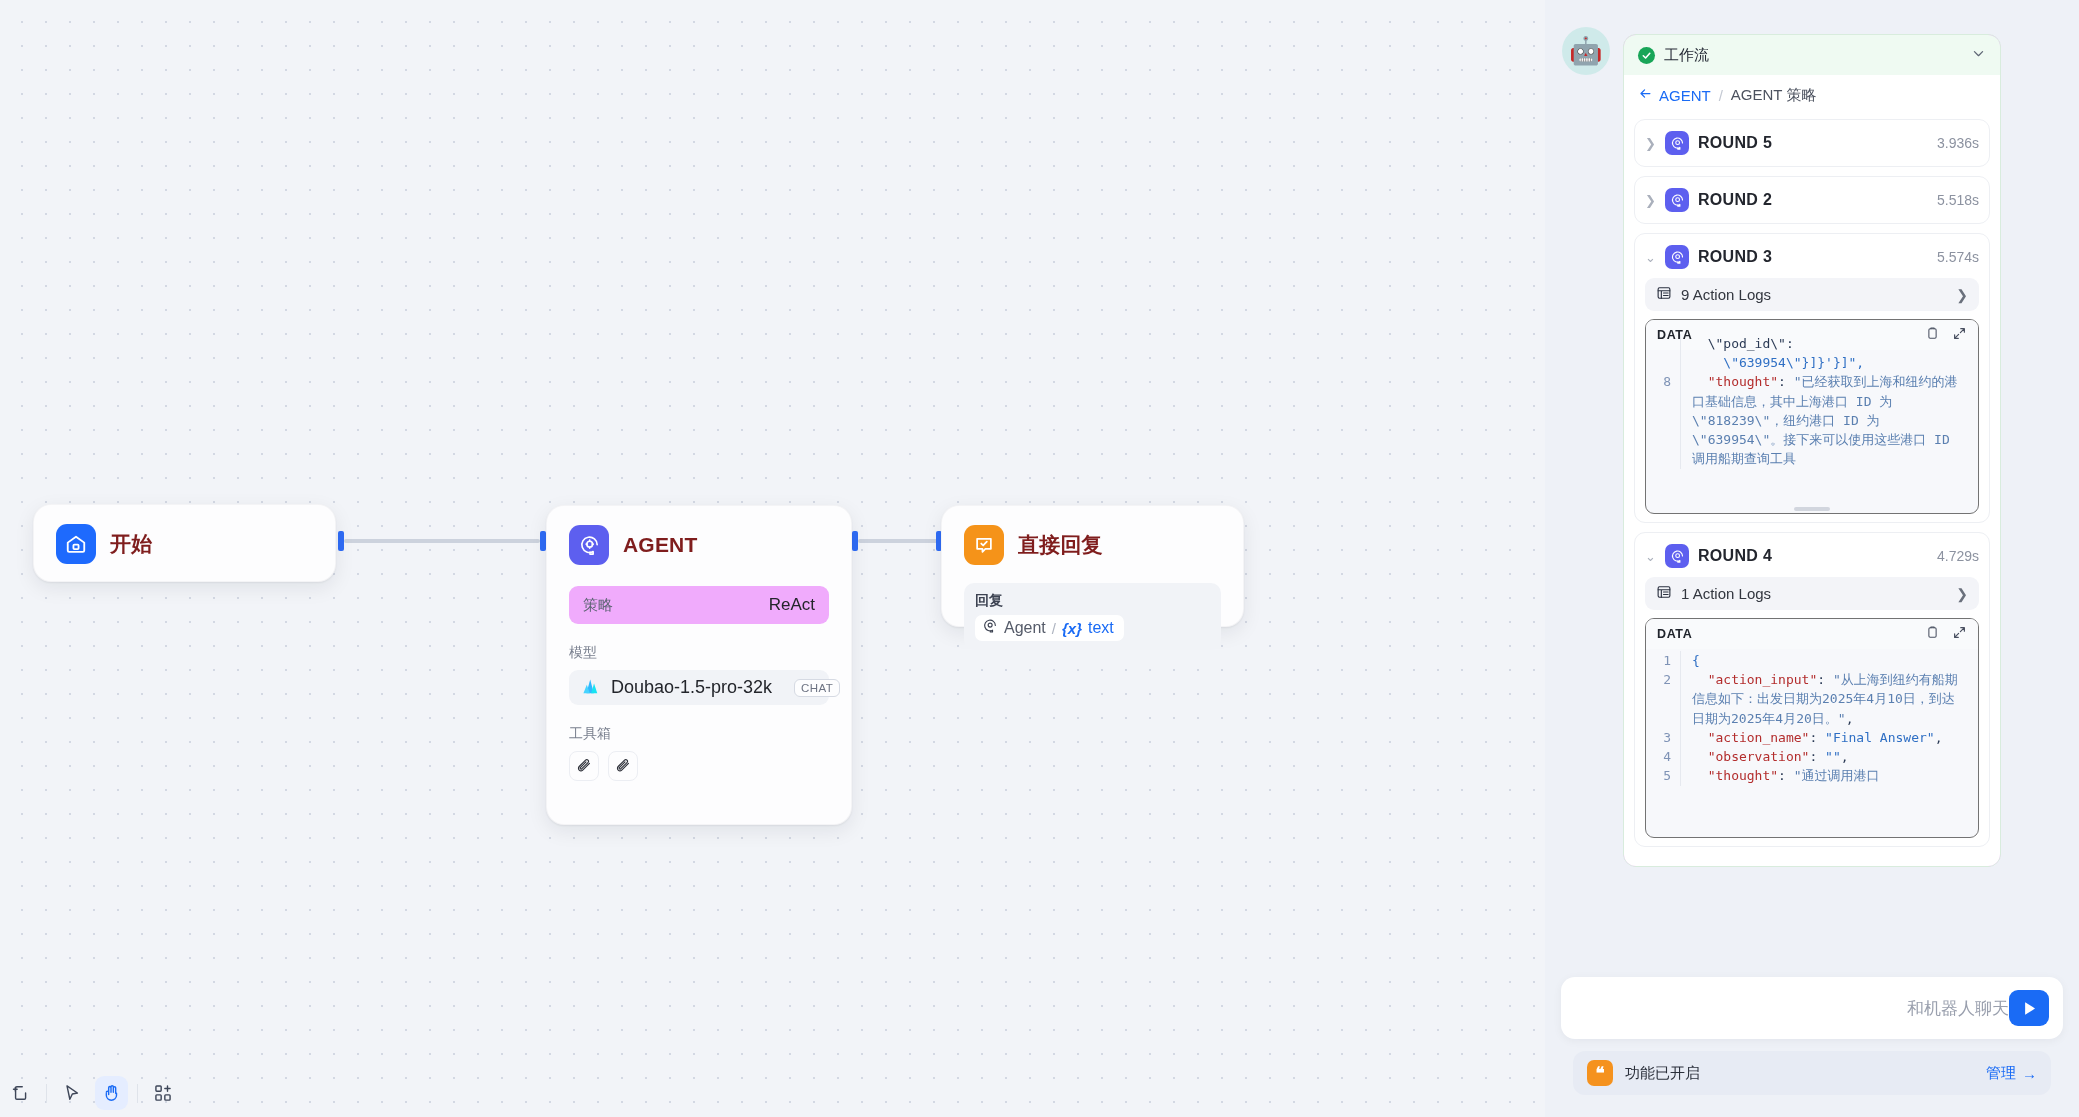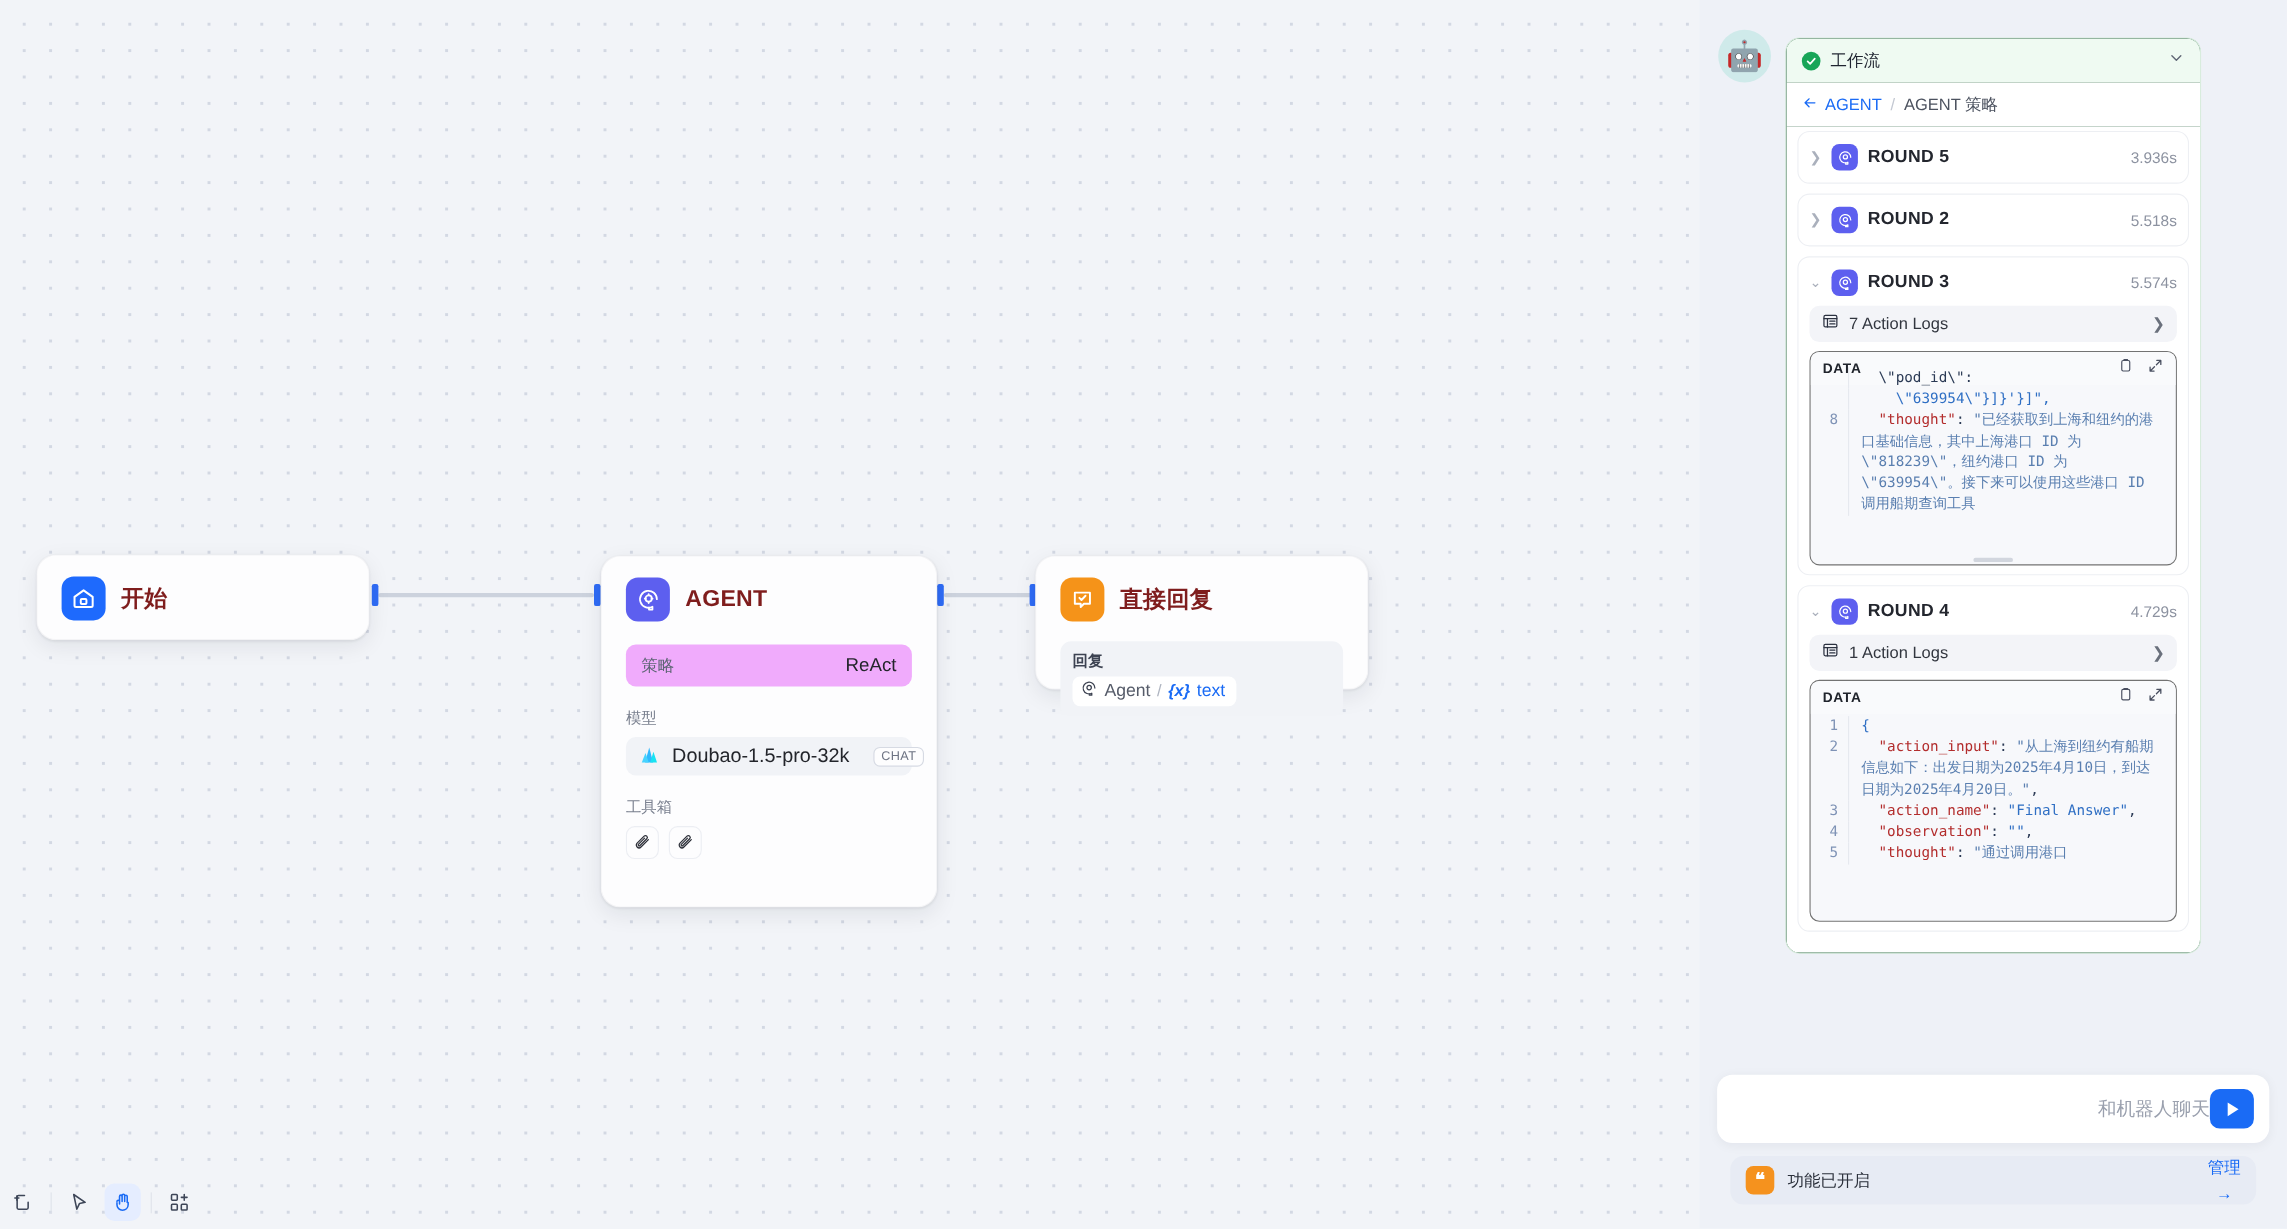--- a/index.html
+++ b/index.html
@@ -106,21 +106,21 @@
     background: #eef1f7; padding: 16px 18px 0 18px;
   }
   .avatar {
     position: absolute; left: 17px; top: 27px;
     width: 48px; height: 48px; border-radius: 50%;
     background: #cfeaea; display: flex; align-items: center; justify-content: center;
     font-size: 27px; line-height: 1;
   }
   .wf-card {
     position: absolute; left: 78px; top: 34px; width: 378px;
-    background: #14532d; border: 1px solid #d8ecdd; border-radius: 13px; overflow: hidden;
+    background: #f0abfc; border: 1px solid #d8ecdd; border-radius: 13px; overflow: hidden;
   }
   .wf-head {
     background: #effaf2; height: 40px; display: flex; align-items: center;
     padding: 0 14px; gap: 9px;
   }
   .wf-head .t { font-size: 15px; color: #1f2430; flex: 1; }
   .check {
     width: 17px; height: 17px; border-radius: 50%; background: #18a558;
     display: flex; align-items: center; justify-content: center; flex: 0 0 auto;
   }
@@ -203,21 +203,21 @@
     position: absolute; left: 28px; bottom: 22px; width: 478px; height: 44px;
     background: #e7ebf4; border-radius: 12px; display: flex; align-items: center;
     padding: 0 14px; gap: 12px;
   }
   .feature-bar .q {
     width: 26px; height: 26px; border-radius: 7px; background: #f5921e;
     color: #fff; display: flex; align-items: center; justify-content: center;
     font-size: 17px; font-weight: 700; line-height: 1; font-family: "DejaVu Serif", serif;
   }
   .feature-bar .ft { flex: 1; font-size: 15px; color: #2a2f3a; }
-  .feature-bar .mg { font-size: 15px; color: #1a6bf5; display: flex; align-items: center; gap: 6px; flex-direction: column; }
+  .feature-bar .mg { font-size: 15px; color: #1a6bf5; display: flex; align-items: center; gap: 6px; }
 
   .clip { overflow: hidden; }
 </style>
 </head>
 <body>
 
 <div class="app">
 
   <div class="canvas">
 
@@ -419,21 +419,21 @@
             <span class="r-time">5.574s</span>
           </div>
 
           <div class="logs-row">
             <span>
               <svg width="16" height="16" viewBox="0 0 24 24" fill="none" stroke="#2b3140" stroke-width="1.7" stroke-linecap="round" stroke-linejoin="round">
                 <rect x="3.2" y="4.2" width="17.6" height="15.6" rx="2"></rect>
                 <path d="M3.2 8.6h17.6M8 8.6v11.2M11.2 12h7M11.2 15.8h7"></path>
               </svg>
             </span>
-            <span class="lbl">7 Action Logs</span>
+            <span class="lbl">9 Action Logs</span>
             <span class="arr">❯</span>
           </div>
 
           <div class="data-box">
             <div class="data-hd">
               <span class="t">DATA</span>
               <span>
                 <svg width="15" height="15" viewBox="0 0 24 24" fill="none" stroke="#4a5061" stroke-width="1.7" stroke-linecap="round" stroke-linejoin="round">
                   <rect x="6.2" y="4.4" width="11.6" height="15.2" rx="2"></rect>
                   <path d="M9.4 4.4V3.2h5.2v1.2"></path>

